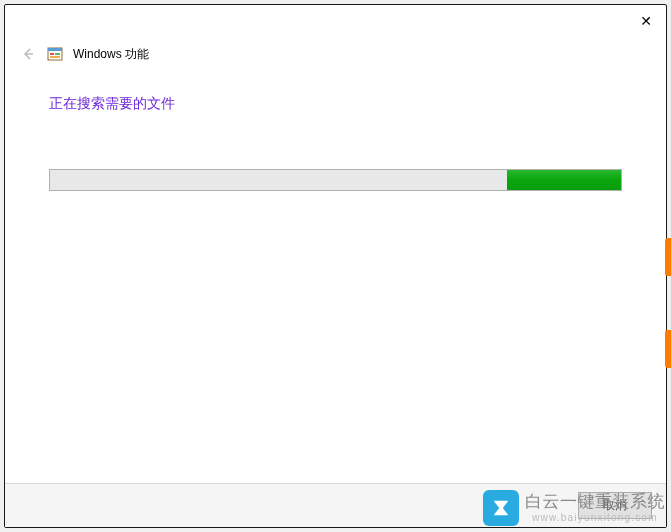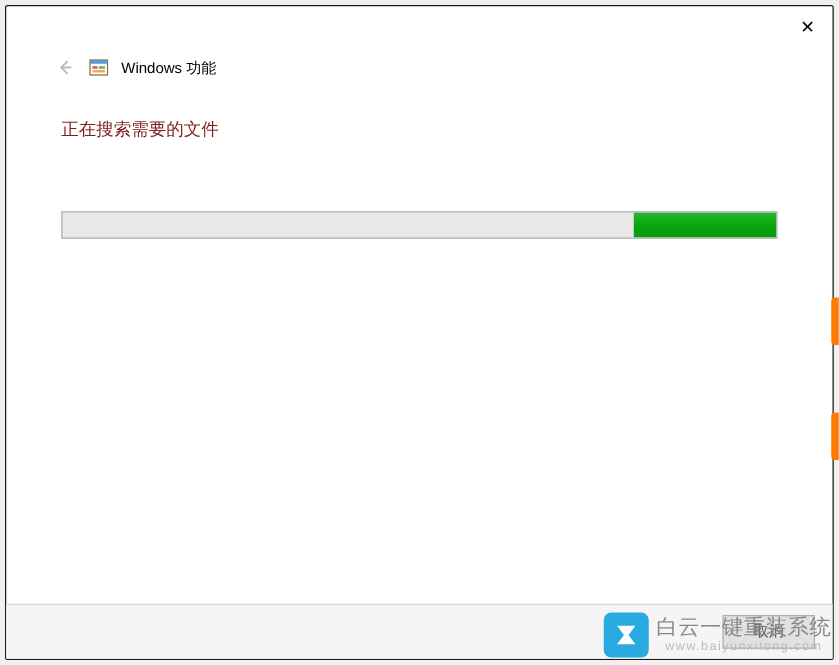--- a/index.html
+++ b/index.html
@@ -43,21 +43,20 @@
       cursor: pointer;
       font-size: 14px;
       color: #000;
       font-family: Arial, sans-serif;
     }
     .header-row {
       display: flex;
       align-items: center;
       padding: 8px 14px 0 14px;
       gap: 10px;
-      margin-left: 24px;
     }
     .back-arrow {
       width: 18px;
       height: 18px;
       display: flex;
       align-items: center;
       justify-content: center;
       color: #999;
       cursor: default;
     }
@@ -71,21 +70,21 @@
     .app-title {
       font-size: 12px;
       color: #000;
     }
     .content {
       padding: 32px 44px 0 44px;
       flex: 1;
     }
     .status-text {
       font-size: 14px;
-      color: #7f1d1d;
+      color: #6d28d9;
       margin-bottom: 56px;
     }
     .progress-container {
       width: 100%;
       height: 22px;
       border: 1px solid #b0b0b0;
       background: #e8e8e8;
       position: relative;
       overflow: hidden;
     }

